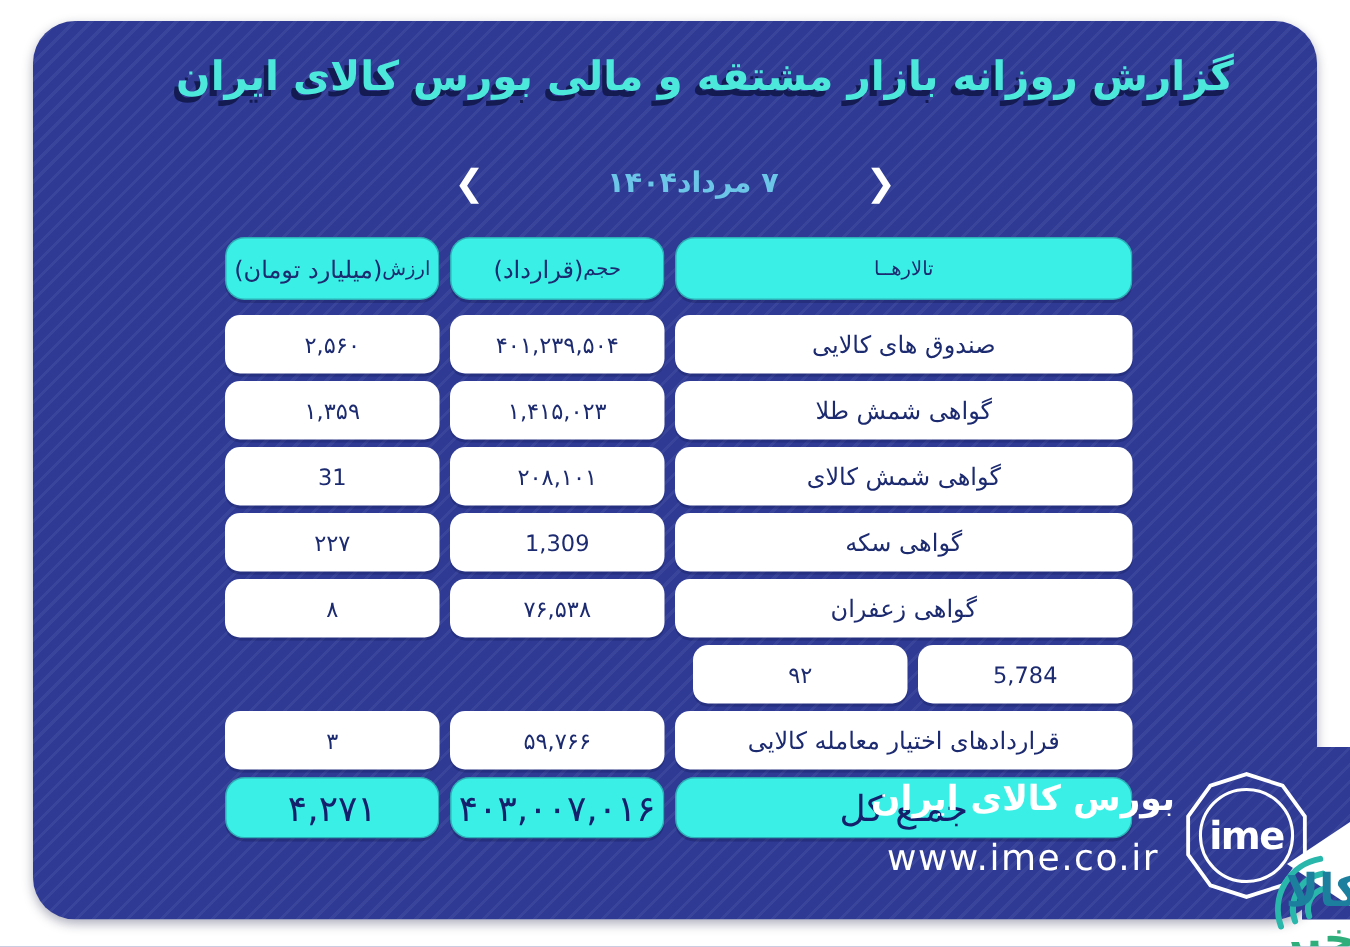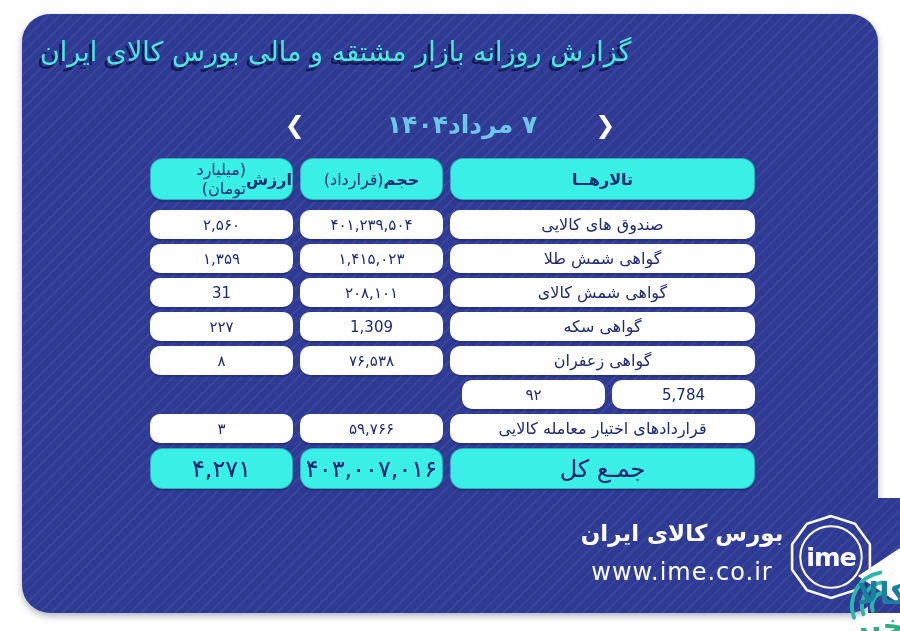--- a/index.html
+++ b/index.html
@@ -16,50 +16,50 @@
   .ribbon-tail{
     position:absolute;left:868px;top:498px;width:32px;height:115px;
     background-color:#2e3a94;
     background-image:repeating-linear-gradient(-45deg,rgba(255,255,255,.055) 0 2px,transparent 2px 8px);
   }
   .ribbon-notch{
     position:absolute;left:858px;top:548px;width:42px;height:56px;background:#ffffff;
     clip-path:polygon(100% 0,0 50%,100% 100%);
   }
   .title{
-    position:absolute;left:0;right:0;top:36px;margin:0;
-    font-size:27px;font-weight:normal;color:#4de8dc;white-space:nowrap;
+    position:absolute;left:0;right:0;top:36px;margin:0;text-align:center;
+    font-size:27px;font-weight:bold;color:#4de8dc;white-space:nowrap;
     text-shadow:-3px 4px 0 #141b52;
     padding-left:40px;
   }
   .date-row{
     position:absolute;left:0;right:0;top:110px;display:flex;direction:rtl;
     justify-content:center;align-items:center;gap:58px;
   }
   .chev{color:#ffffff;font-size:24px;line-height:1;}
-  .date{color:#6cc6e8;font-size:25px;font-weight:bold;margin-left:24px;}
+  .date{color:#6cc6e8;font-size:19px;font-weight:bold;margin-left:24px;}
   .table{position:absolute;left:150px;top:158px;width:605px;direction:rtl;}
   .trow{display:flex;gap:7px;margin-bottom:5px;}
   .trow.thead{margin-bottom:10px;}
   .trow.total{margin-top:4px;}
   .c-hall{width:305px;}
   .c-vol{width:143px;}
   .c-val{width:143px;}
   .cell{
     display:flex;align-items:center;justify-content:center;
     border-radius:10px;box-sizing:border-box;
   }
   .head{
     height:42px;background:#3af0e6;border-radius:13px;color:#1c2a70;
     border:1px solid rgba(15,25,80,.3);box-shadow:0 2px 0 rgba(10,15,60,.25);
   }
-  .hb{font-weight:bold;font-size:16px;}
+  .hb{font-weight:normal;font-size:13px;}
   .hr{font-size:16px;}
   .body{
-    height:29px;background:#ffffff;color:#1c2a70;font-size:16px;
+    height:39px;background:#ffffff;color:#1c2a70;font-size:16px;
     box-shadow:0 2px 0 rgba(10,15,60,.22);
     text-align:right;
   }
   .c-vol.body,.c-val.body{font-size:15px;}
   .total .cell{
     height:41px;background:#3af0e6;border-radius:13px;color:#14206b;
     font-weight:normal;font-size:24px;border:1px solid rgba(15,25,80,.3);
     box-shadow:0 2px 0 rgba(10,15,60,.25);
   }
   .footer-text{

